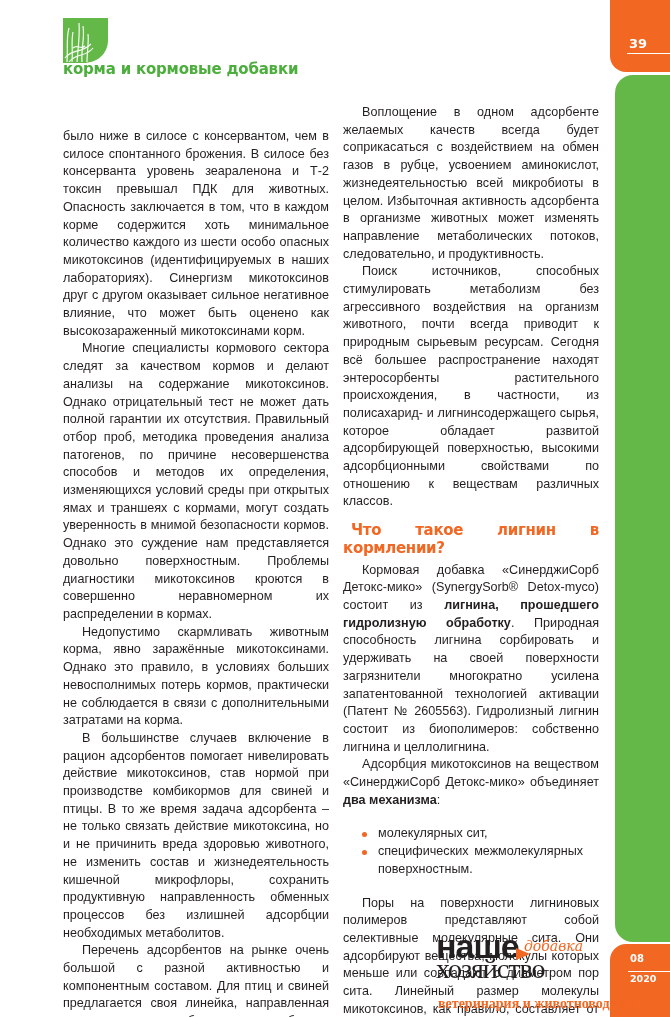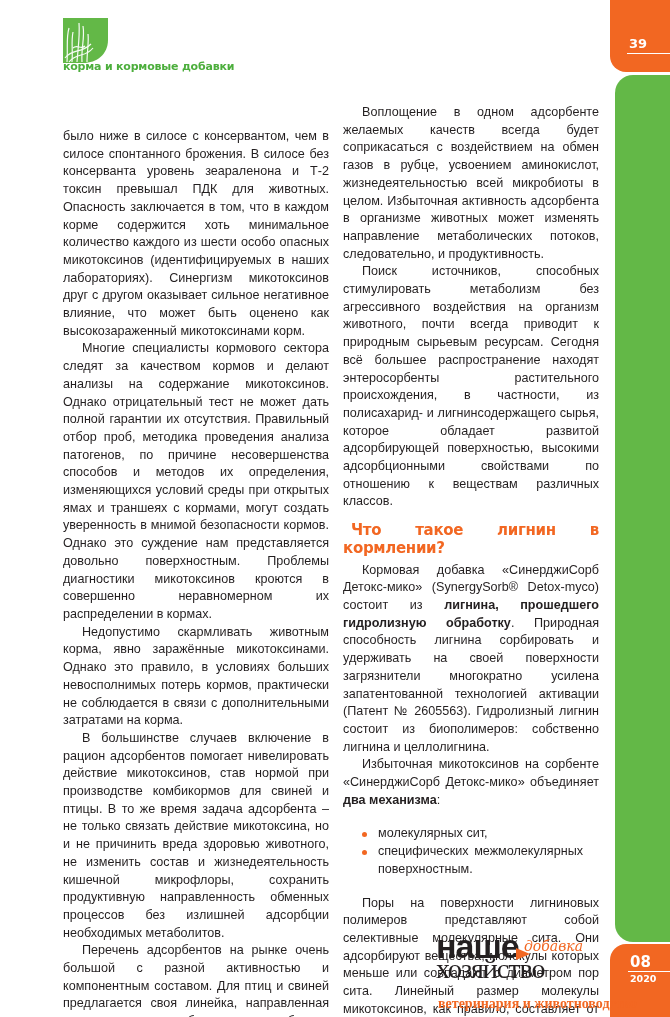--- a/index.html
+++ b/index.html
@@ -7,28 +7,28 @@
          font-family:"Liberation Sans", "DejaVu Sans", sans-serif; color:#231f20; }
   .side-top { position:absolute; left:610px; top:0; width:60px; height:72px; background:#f26722;
               border-bottom-left-radius:16px; }
   .page-num { position:absolute; left:629px; top:36px; font-weight:bold; font-size:13px; color:#fff;
               font-family:"DejaVu Sans", sans-serif;text-align:center; }
   .page-num-line { position:absolute; left:627px; top:53px; width:43px; height:1px; background:#fff; }
   .side-green { position:absolute; left:615px; top:75px; width:55px; height:867px; background:#63b847;
                 border-top-left-radius:18px; border-bottom-left-radius:18px; }
   .side-bottom { position:absolute; left:610px; top:944px; width:60px; height:73px; background:#f26722;
                  border-top-left-radius:16px; }
-  .issue-num { position:absolute; left:630px; top:953px; font-weight:bold; font-size:15px; color:#fff;
+  .issue-num { position:absolute; left:630px; top:953px; font-weight:bold; font-size:10px; color:#fff;
                font-family:"DejaVu Sans", sans-serif; }
   .issue-line { position:absolute; left:628px; top:971px; width:42px; height:1px; background:#fff; }
   .issue-year { position:absolute; left:630px; top:973px; font-weight:bold; font-size:9.5px; color:#fff;
                 font-family:"DejaVu Sans", sans-serif; }
 
   .logo { position:absolute; left:63px; top:18px; width:45px; height:45px; }
-  .section-title { position:absolute; left:63px; top:60px; font-size:11px; font-weight:bold; color:#4cae3c;
+  .section-title { position:absolute; left:63px; top:60px; font-size:15px; font-weight:bold; color:#4cae3c;
                    font-family:"DejaVu Sans", sans-serif; letter-spacing:-0.2px; }
 
   .col { position:absolute; top:104px; font-size:12.6px; line-height:17.7px; text-align:justify; }
   .col.left { left:63px; width:266px; }
   .col.right { left:343px; width:256px; }
   .col p { margin:0; text-indent:19px; }
   .col p.cont { text-indent:0;margin-top:24px; }
   .col h3 { margin:11px 0 4px 0; font-size:15px; font-weight:bold; color:#f26722; text-indent:8px;
             font-family:"DejaVu Sans", sans-serif; letter-spacing:-0.3px; }
   .col ul { margin:16px; padding:0; list-style:none; }
@@ -82,21 +82,21 @@
   <p>В большинстве случаев включение в рацион адсорбентов помогает нивелировать действие микотоксинов, став нормой при производстве комбикормов для свиней и птицы. В то же время задача адсорбента – не только связать действие микотоксина, но и не причинить вреда здоровью животного, не изменить состав и жизнедеятельность кишечной микрофлоры, сохранить продуктивную направленность обменных процессов без излишней адсорбции необходимых метаболитов.</p>
   <p>Перечень адсорбентов на рынке очень большой с разной активностью и компонентным составом. Для птиц и свиней предлагается своя линейка, направленная не только на адсорбцию, но и на баланс других аспектов обмена.</p>
 
 </div>
 
 <div class="col right">
   <p>Воплощение в одном адсорбенте желаемых качеств всегда будет соприкасаться с воздействием на обмен газов в рубце, усвоением аминокислот, жизнедеятельностью всей микробиоты в целом. Избыточная активность адсорбента в организме животных может изменять направление метаболических потоков, следовательно, и продуктивность.</p>
   <p>Поиск источников, способных стимулировать метаболизм без агрессивного воздействия на организм животного, почти всегда приводит к природным сырьевым ресурсам. Сегодня всё большее распространение находят энтеросорбенты растительного происхождения, в частности, из полисахарид- и лигнинсодержащего сырья, которое обладает развитой адсорбирующей поверхностью, высокими адсорбционными свойствами по отношению к веществам различных классов.</p>
   <h3>Что такое лигнин в кормлении?</h3>
   <p><span>Кормовая добавка «СинерджиСорб Детокс-мико» (SynergySorb® Detox-myco) состоит из </span><b>лигнина, прошедшего гидролизную обработку</b><span>. Природная способность лигнина сорбировать и удерживать на своей поверхности загрязнители многократно усилена запатентованной технологией активации (Патент № 2605563). Гидролизный лигнин состоит из биополимеров: собственно лигнина и целлолигнина.</span></p>
-  <p><span>Избыточная микотоксинов на сорбенте «СинерджиСорб Детокс-мико» объединяет </span><b>два механизма</b><span>:</span></p>
+  <p><span>Адсорбция микотоксинов на веществом «СинерджиСорб Детокс-мико» объединяет </span><b>два механизма</b><span>:</span></p>
   <ul>
     <li><span class="dot"></span><span>молекулярных сит,</span></li>
     <li><span class="dot"></span><span>специфических межмолекулярных поверхностным.</span></li>
   </ul>
   <p>Поры на поверхности лигниновых полимеров представляют собой селективные молекулярные сита. Они адсорбируют вещества, молекулы которых меньше или совпадают с диаметром пор сита. Линейный размер молекулы микотоксинов, как правило, составляет от 10 до 20 Å. Это означает, что молекулы микотоксинов не будут удерживаться в макропорах и практически не способны попасть в микропоры.</p>
 </div>
 
 <div class="brand">
   <div class="brand-l1">наше</div>
   <div class="brand-tri"></div>

